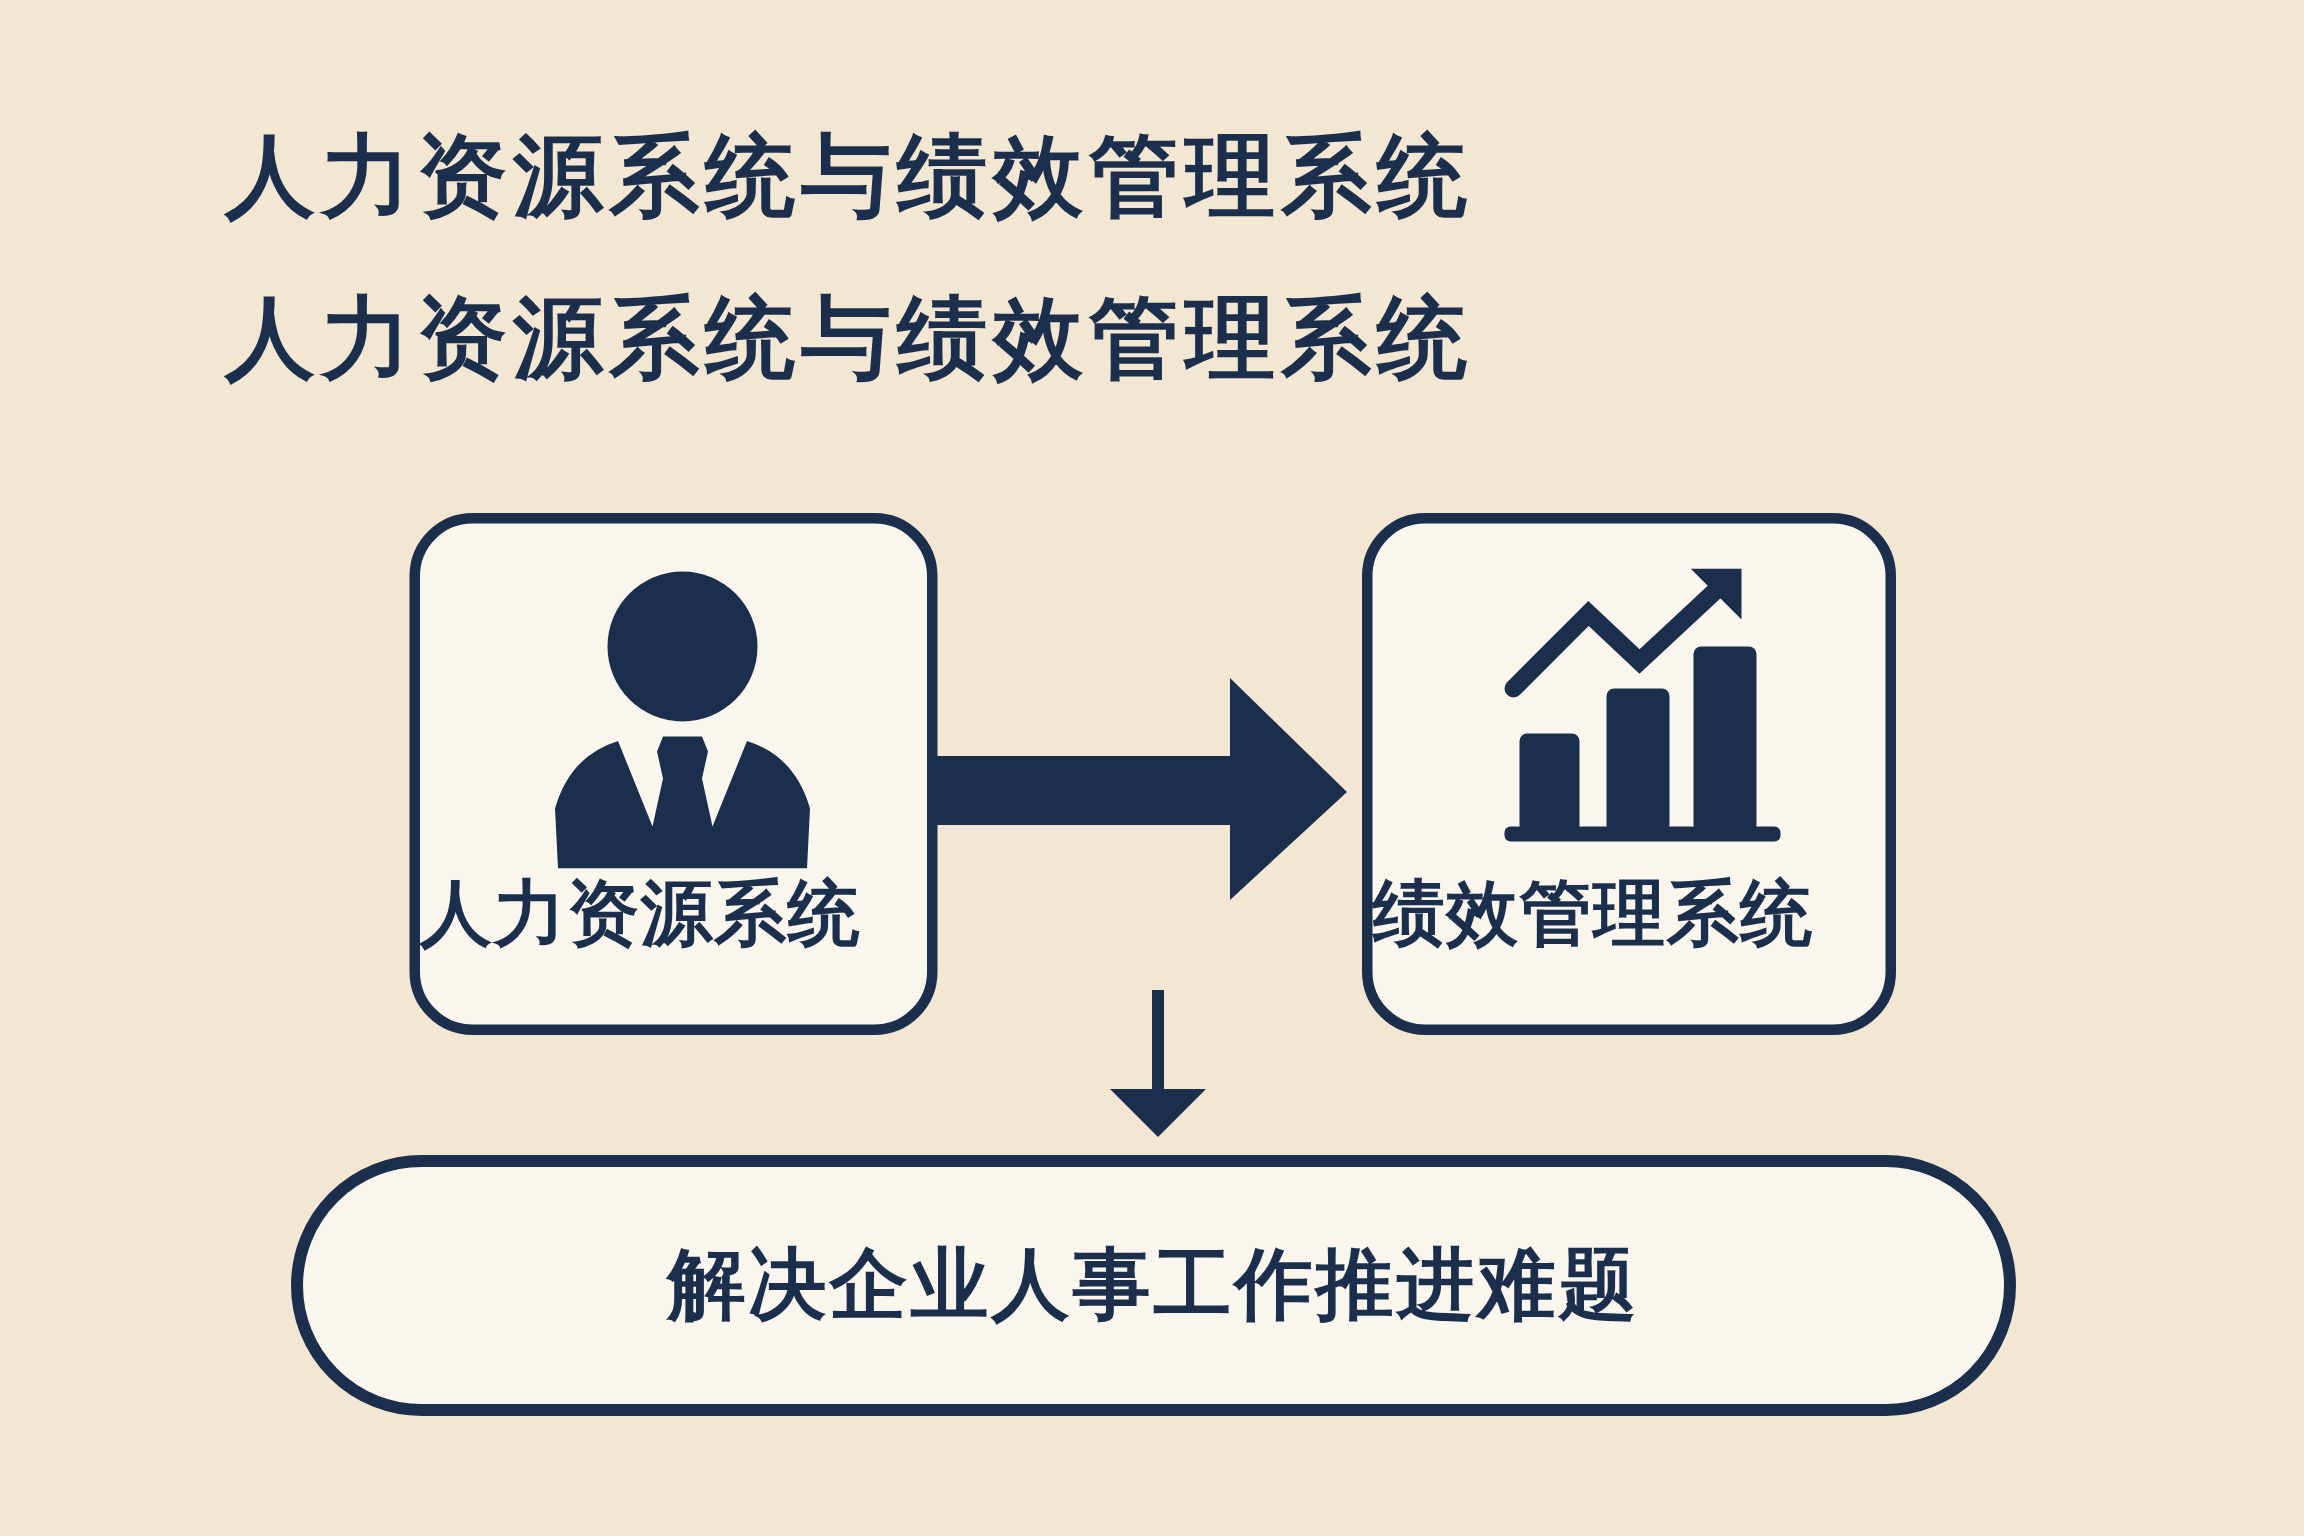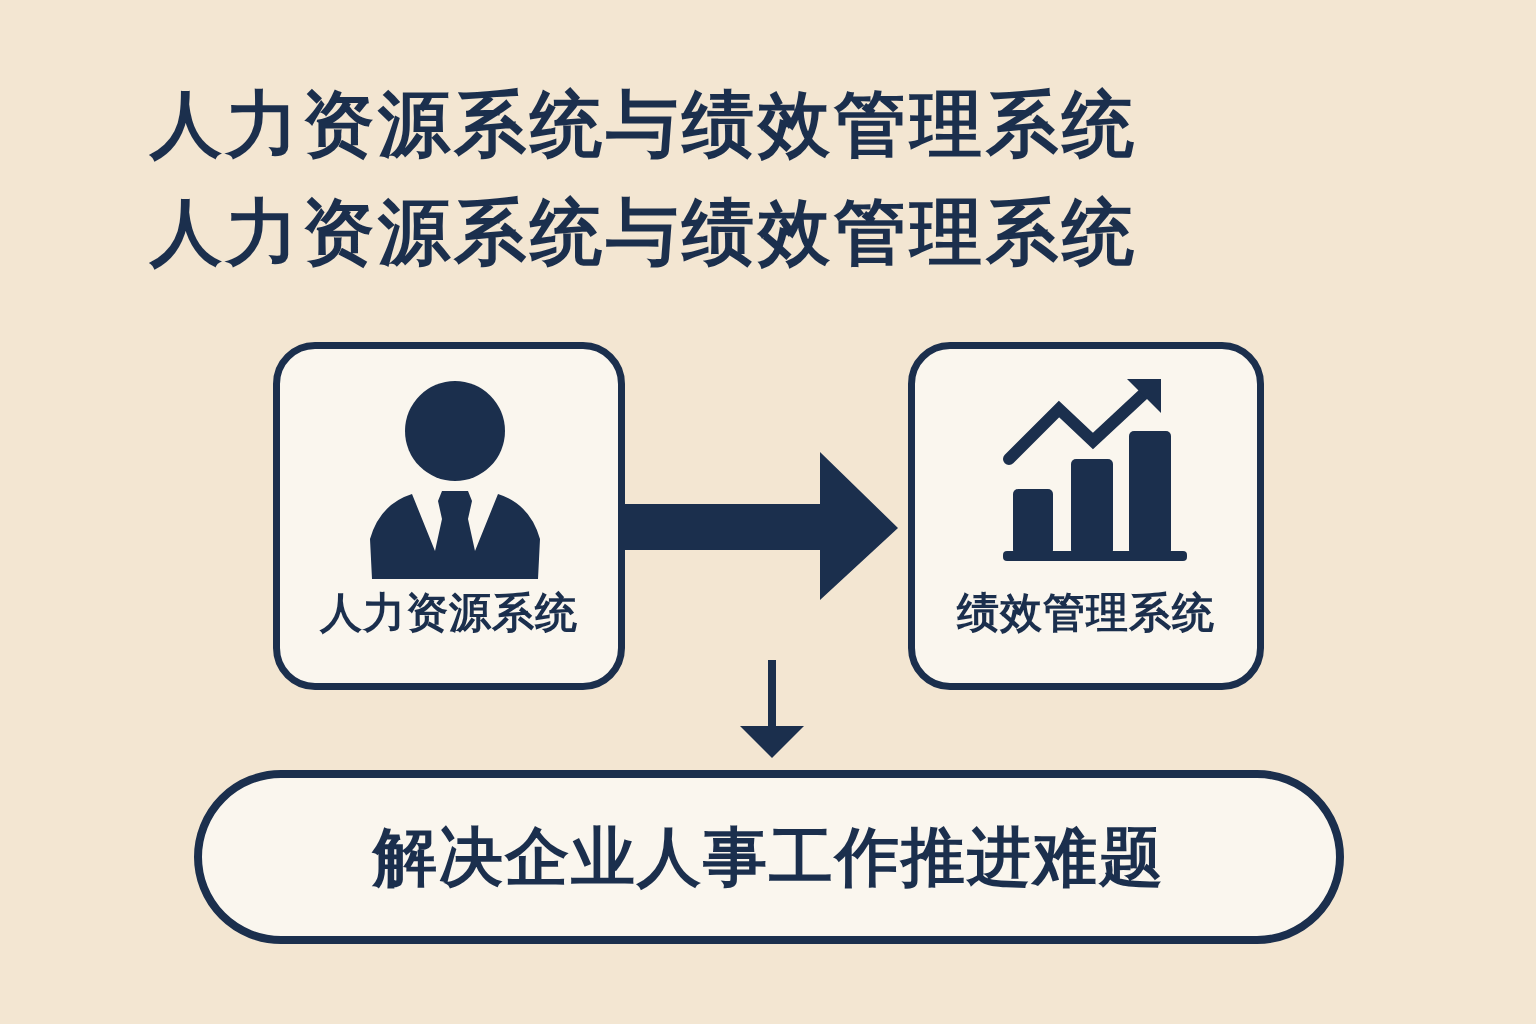--- a/index.html
+++ b/index.html
@@ -3,44 +3,44 @@
 <meta charset="utf-8">
 <style>
   html, body { margin:0; padding:0; }
   body {
     width:1536px; height:1024px; position:relative; overflow:hidden;
     background:#f3e6d2;
     font-family: "DejaVu Sans", "Liberation Sans", sans-serif;
     color:#1b2f4d;
   }
   .title-line {
-    position:absolute; left:150px; font-weight:bold; font-size:72px;
+    position:absolute; left:150px; font-weight:bold; font-size:60px;
     letter-spacing:4px; white-space:nowrap; line-height:1; color:#1b2f4d;
   }
   #t1 { top:88px; }
   #t2 { top:196px; }
   .box {
     position:absolute; background:#faf6ee; border:7px solid #1b2f4d;
     border-radius:42px; box-sizing:border-box;
   }
   #hr-box { left:273px; top:342px; width:352px; height:348px; }
   #pm-box { left:908px; top:342px; width:356px; height:348px; }
   .box-label {
-    position:absolute; left:0; right:0; bottom:42px; text-align:center;
-    font-weight:bold; font-size:42px; letter-spacing:1px; white-space:nowrap;font-family:Liberation Serif, serif;
+    position:absolute; left:0; right:0; bottom:42px; text-align:left;
+    font-weight:bold; font-size:48px; letter-spacing:1px; white-space:nowrap;font-family:Liberation Serif, serif;
   }
   .icon { position:absolute; }
   #person-icon { left:80px; top:30px; width:190px; height:200px; }
   #chart-icon { left:86px; top:30px; width:190px; height:190px; }
   #result-box {
     position:absolute; left:194px; top:770px; width:1150px; height:174px;
     background:#faf6ee; border:8px solid #1b2f4d; border-radius:87px; box-sizing:border-box;
     display:flex; align-items:center; justify-content:center;
   }
-  #result-label { font-weight:bold; font-size:64px; letter-spacing:2px; white-space:nowrap; }
+  #result-label { font-weight:bold; font-size:52px; letter-spacing:2px; white-space:nowrap; }
   #right-arrow { position:absolute; left:622px; top:450px; width:280px; height:152px; }
   #down-arrow { position:absolute; left:732px; top:660px; width:80px; height:104px; }
 </style>
 </head>
 <body>
 
 <div id="t1" class="title-line">人力资源系统与绩效管理系统</div>
 <div id="t2" class="title-line">人力资源系统与绩效管理系统</div>
 
 <div id="hr-box" class="box">

